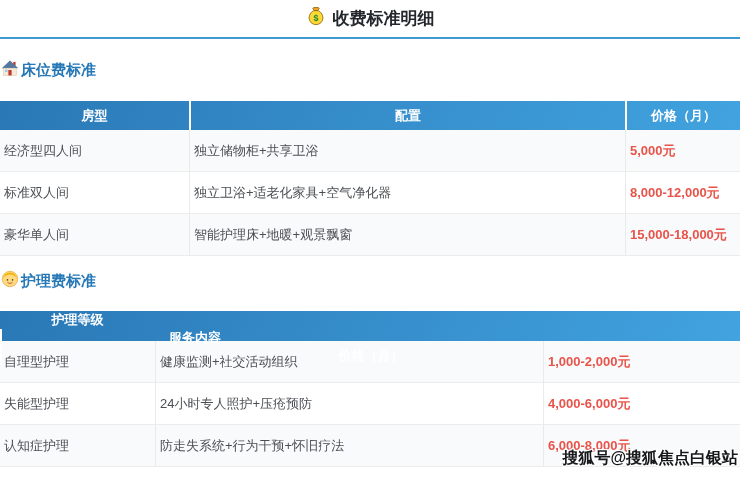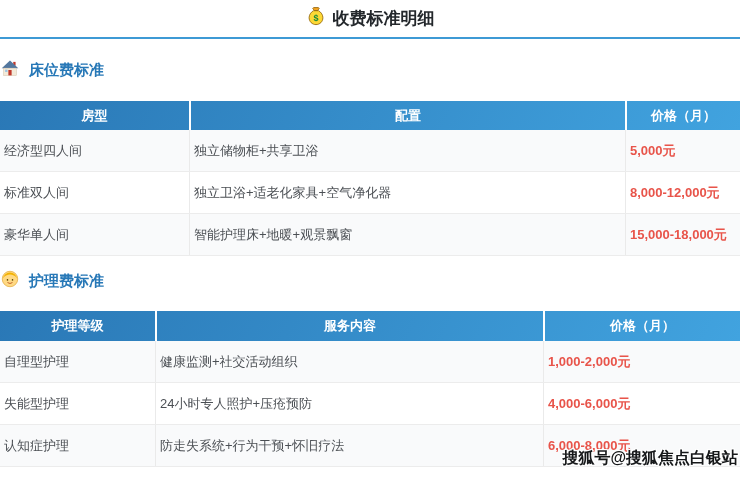--- a/index.html
+++ b/index.html
@@ -11,33 +11,33 @@
     -webkit-font-smoothing:antialiased;
   }
   .header { padding-top:6px; text-align:center; }
   .page-title {
     margin:0; display:inline-flex; align-items:center; gap:7px;
     font-size:17px; line-height:22px; font-weight:bold; color:#23272b;
   }
   .top-divider { margin-top:5px; height:2px; background:#3e9ad5; }
 
   .section-heading {
-    display:flex; align-items:center; gap:10px;
+    display:flex; align-items:center; gap:2px;
     margin:20px 0 0 1px; line-height:18px;
     font-size:15px; font-weight:bold; color:#2778b7;
   }
   .section-heading.second { margin-top:14px; }
 
   .tbl { width:740px; margin-top:20px; }
   .tbl.second { margin-top:19px; }
   .tbl-head {
     display:flex; height:29px;
     background:linear-gradient(115deg,#2a78b6 0%,#41a3df 100%);
   }
-  .tbl.second .tbl-head { height:30px; }
+  .tbl.second .tbl-head { height:30px;flex-direction:column; }
   .th {
     display:flex; align-items:center; justify-content:center;
     color:#ffffff; font-size:13px; font-weight:bold;
   }
   .th + .th { border-left:2px solid #ffffff; }
   .tr {
     display:flex; height:42px; border-bottom:1px solid #ececec;
     font-size:13px; color:#4b4f54; background:#ffffff;
   }
   .tbl-body .tr:nth-child(odd) { background:#f9fafb; }

